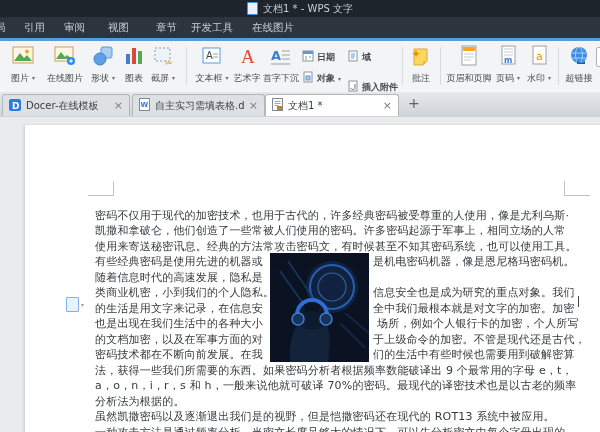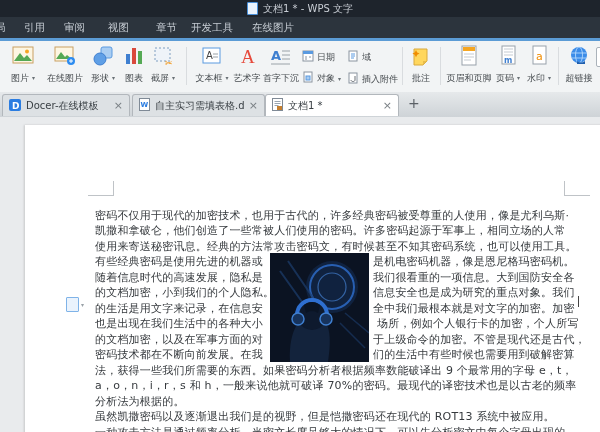--- a/index.html
+++ b/index.html
@@ -19,21 +19,21 @@
 
   
   .ribbon{position:absolute;left:0;top:41px;width:600px;height:51px;background:#f2f4f5;
     border-bottom:1px solid #d5d9dc;overflow:hidden;}
   .rsep{position:absolute;top:6px;width:1px;height:38px;background:#d9dcdf;}
   .rbtn{position:absolute;top:2px;height:46px;text-align:center;cursor:default;}
   .rbtn .ric{display:block;height:26px;margin-top:2px;}
   .rbtn .rlb{display:block;font-size:9px;color:#474c50;white-space:nowrap;line-height:14px;}
   .arr{font-size:6px;color:#6a7076;vertical-align:1px;}
   .sbtn{position:absolute;height:18px;display:flex;align-items:center;gap:3px;
-    font-size:9px;color:#474c50;white-space:nowrap;cursor:default;}
+    font-size:9px;color:#474c50;white-space:nowrap;cursor:default;font-weight:bold;}
 
   
   .tabbar{position:absolute;left:0;top:92px;width:600px;height:25px;
     background:linear-gradient(#e6e9eb,#ced3d7);border-bottom:1px solid #b4bac0;}
   .dtab{position:absolute;top:2px;height:22px;border:1px solid #b2b7bc;border-bottom:none;
     border-radius:3px 3px 0 0;background:#dde1e4;display:flex;align-items:center;
     padding:0 6px;gap:5px;box-sizing:border-box;cursor:default;}
   .dtab.active{background:#fff;}
   .dtab .dlb{font-size:10px;color:#3a4045;white-space:nowrap;overflow:hidden;flex:1;}
   .tclose{font-size:11px;color:#7a8085;line-height:10px;cursor:default;}
@@ -188,21 +188,21 @@
     <div class="sbtn" style="left:302px;top:28px">
       <span>
         <svg width="12" height="12" viewBox="0 0 12 12">
             <rect x="2" y="1" width="8" height="10" fill="#fff" stroke="#8a94a0"></rect>
             <rect x="4" y="5" width="4" height="4" fill="#a9cdf2" stroke="#5a9ae0"></rect>
           </svg>
       </span>
       <span>对象</span>
       <span class="arr">▾</span>
     </div>
-    <div class="sbtn" style="left:347px;top:29px">
+    <div class="sbtn" style="left:347px;top:37px">
       <span>
         <svg width="12" height="12" viewBox="0 0 12 12">
             <rect x="2" y="1" width="8" height="10" fill="#fff" stroke="#8a94a0"></rect>
             <path d="M4 8 c0 2 4 2 4 0 v-4" stroke="#6a7076" fill="none"></path>
           </svg>
       </span>
       <span>插入附件</span>
     </div>
 
     <div class="rsep" style="left:402px"></div>
@@ -309,28 +309,27 @@
 
       <div class="cropTL"></div>
       <div class="cropTR"></div>
 
       <div class="tline" style="left:70px;top:84px">密码不仅用于现代的加密技术，也用于古代的，许多经典密码被受尊重的人使用，像是尤利乌斯·</div>
       <div class="tline" style="left:70px;top:99px">凯撒和拿破仑，他们创造了一些常被人们使用的密码。许多密码起源于军事上，相同立场的人常</div>
       <div class="tline" style="left:70px;top:115px">使用来寄送秘密讯息。经典的方法常攻击密码文，有时候甚至不知其密码系统，也可以使用工具。</div>
 
       <div class="tline" style="left:70px;top:130px">有些经典密码是使用先进的机器或</div>
       <div class="tline" style="left:70px;top:146px">随着信息时代的高速发展，隐私是</div>
-      <div class="tline" style="left:70px;top:161px">的文档加密，小到我们的个人隐私。</div>
+      <div class="tline" style="left:70px;top:161px">类商业机密，小到我们的个人隐私。</div>
       <div class="tline" style="left:70px;top:177px">的生活是用文字来记录，在信息安</div>
       <div class="tline" style="left:70px;top:192px">也是出现在我们生活中的各种大小</div>
       <div class="tline" style="left:70px;top:208px">的文档加密，以及在军事方面的对</div>
       <div class="tline" style="left:70px;top:223px">密码技术都在不断向前发展。在我</div>
 
       <div class="tline" style="left:348px;top:130px">是机电密码机器，像是恩尼格玛密码机。</div>
-      <div class="tline" style="left:348px;top:146px">我们很看重的一项信息。大到国防安全各</div>
       <div class="tline" style="left:348px;top:161px">信息安全也是成为研究的重点对象。我们</div>
       <div class="tline" style="left:348px;top:177px">全中我们最根本就是对文字的加密。加密</div>
       <div class="tline" style="left:352px;top:192px">场所，例如个人银行卡的加密，个人所写</div>
       <div class="tline" style="left:348px;top:208px">于上级命令的加密。不管是现代还是古代，</div>
       <div class="tline" style="left:348px;top:223px">们的生活中有些时候也需要用到破解密算</div>
 
       <div class="tline" style="left:70px;top:239px">法，获得一些我们所需要的东西。如果密码分析者根据频率数能破译出 9 个最常用的字母 e，t，</div>
       <div class="tline" style="left:70px;top:254px">a，o，n，i，r，s 和 h，一般来说他就可破译 70%的密码。最现代的译密技术也是以古老的频率</div>
       <div class="tline" style="left:70px;top:270px">分析法为根据的。</div>
       <div class="tline" style="left:70px;top:285px">虽然凯撒密码以及逐渐退出我们是的视野，但是恺撒密码还在现代的 ROT13 系统中被应用。</div>

